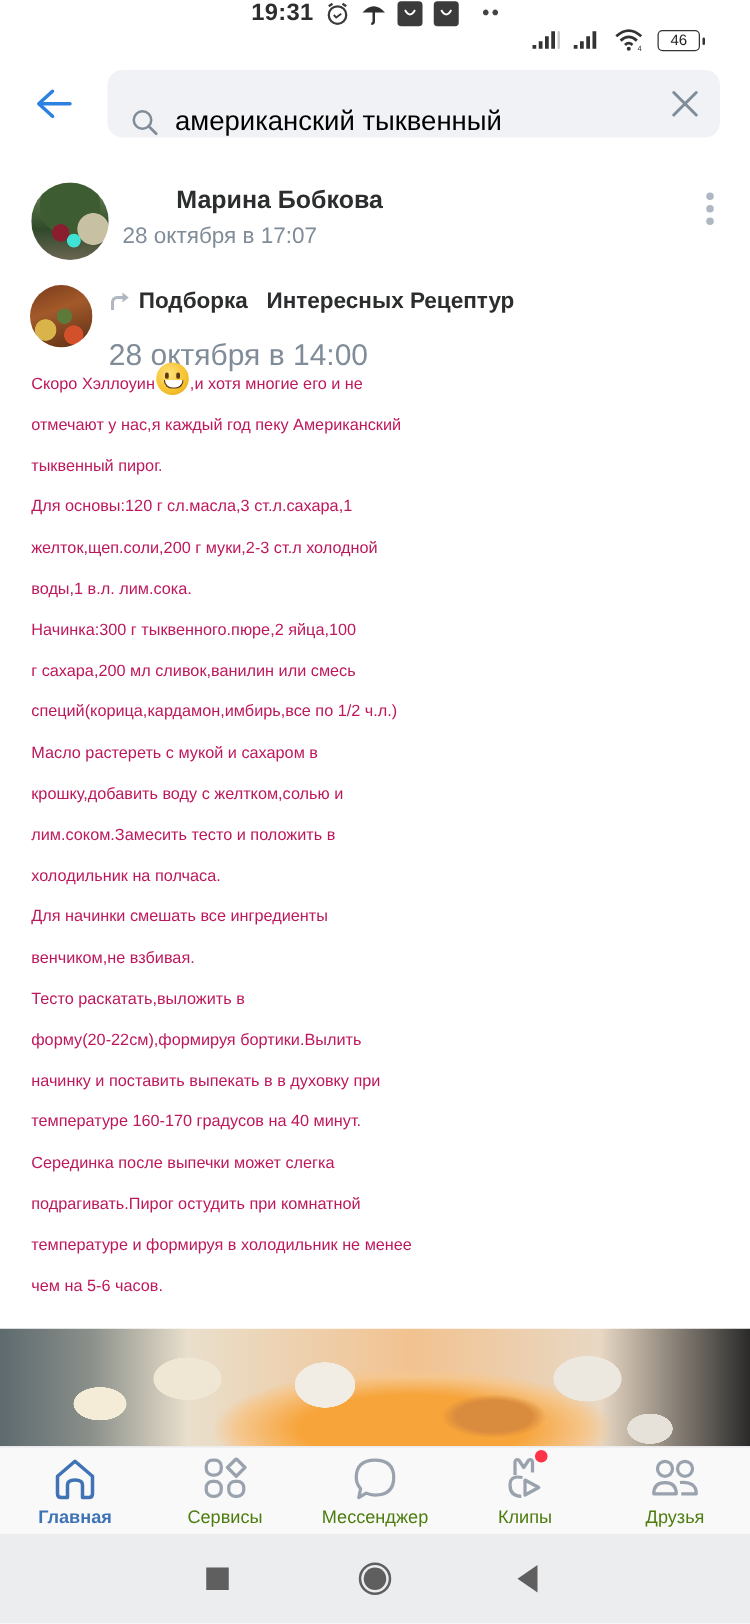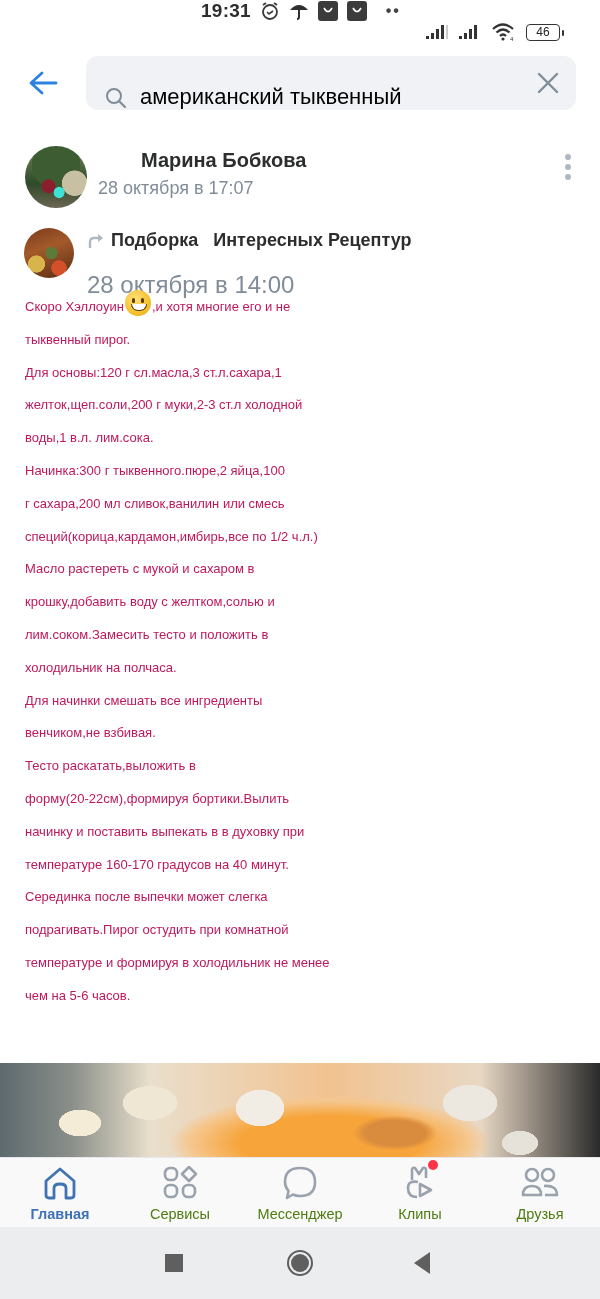--- a/index.html
+++ b/index.html
@@ -181,20 +181,21 @@
         <path d="M3 15 V9 Q3 5 7 5 H14" fill="none" stroke="#aeb7c2" stroke-width="2.4"></path>
         <path d="M11 1 L16 5 L11 9 Z" fill="#aeb7c2"></path>
       </svg>
     <span class="repost-name">Подборка   Интересных Рецептур</span>
   </div>
   <div class="repost-date">28 октября в 14:00</div>
 </div>
 
 <div class="post-text">
   <p><span>Скоро Хэллоуин</span><span class="emoji"></span><span>,и хотя многие его и не</span></p>
+  <p>отмечают у нас,я каждый год пеку Американский</p>
   <p>тыквенный пирог.</p>
   <p>Для основы:120 г сл.масла,3 ст.л.сахара,1</p>
   <p>желток,щеп.соли,200 г муки,2-3 ст.л холодной</p>
   <p>воды,1 в.л. лим.сока.</p>
   <p>Начинка:300 г тыквенного.пюре,2 яйца,100</p>
   <p>г сахара,200 мл сливок,ванилин или смесь</p>
   <p>специй(корица,кардамон,имбирь,все по 1/2 ч.л.)</p>
   <p>Масло растереть с мукой и сахаром в</p>
   <p>крошку,добавить воду с желтком,солью и</p>
   <p>лим.соком.Замесить тесто и положить в</p>

